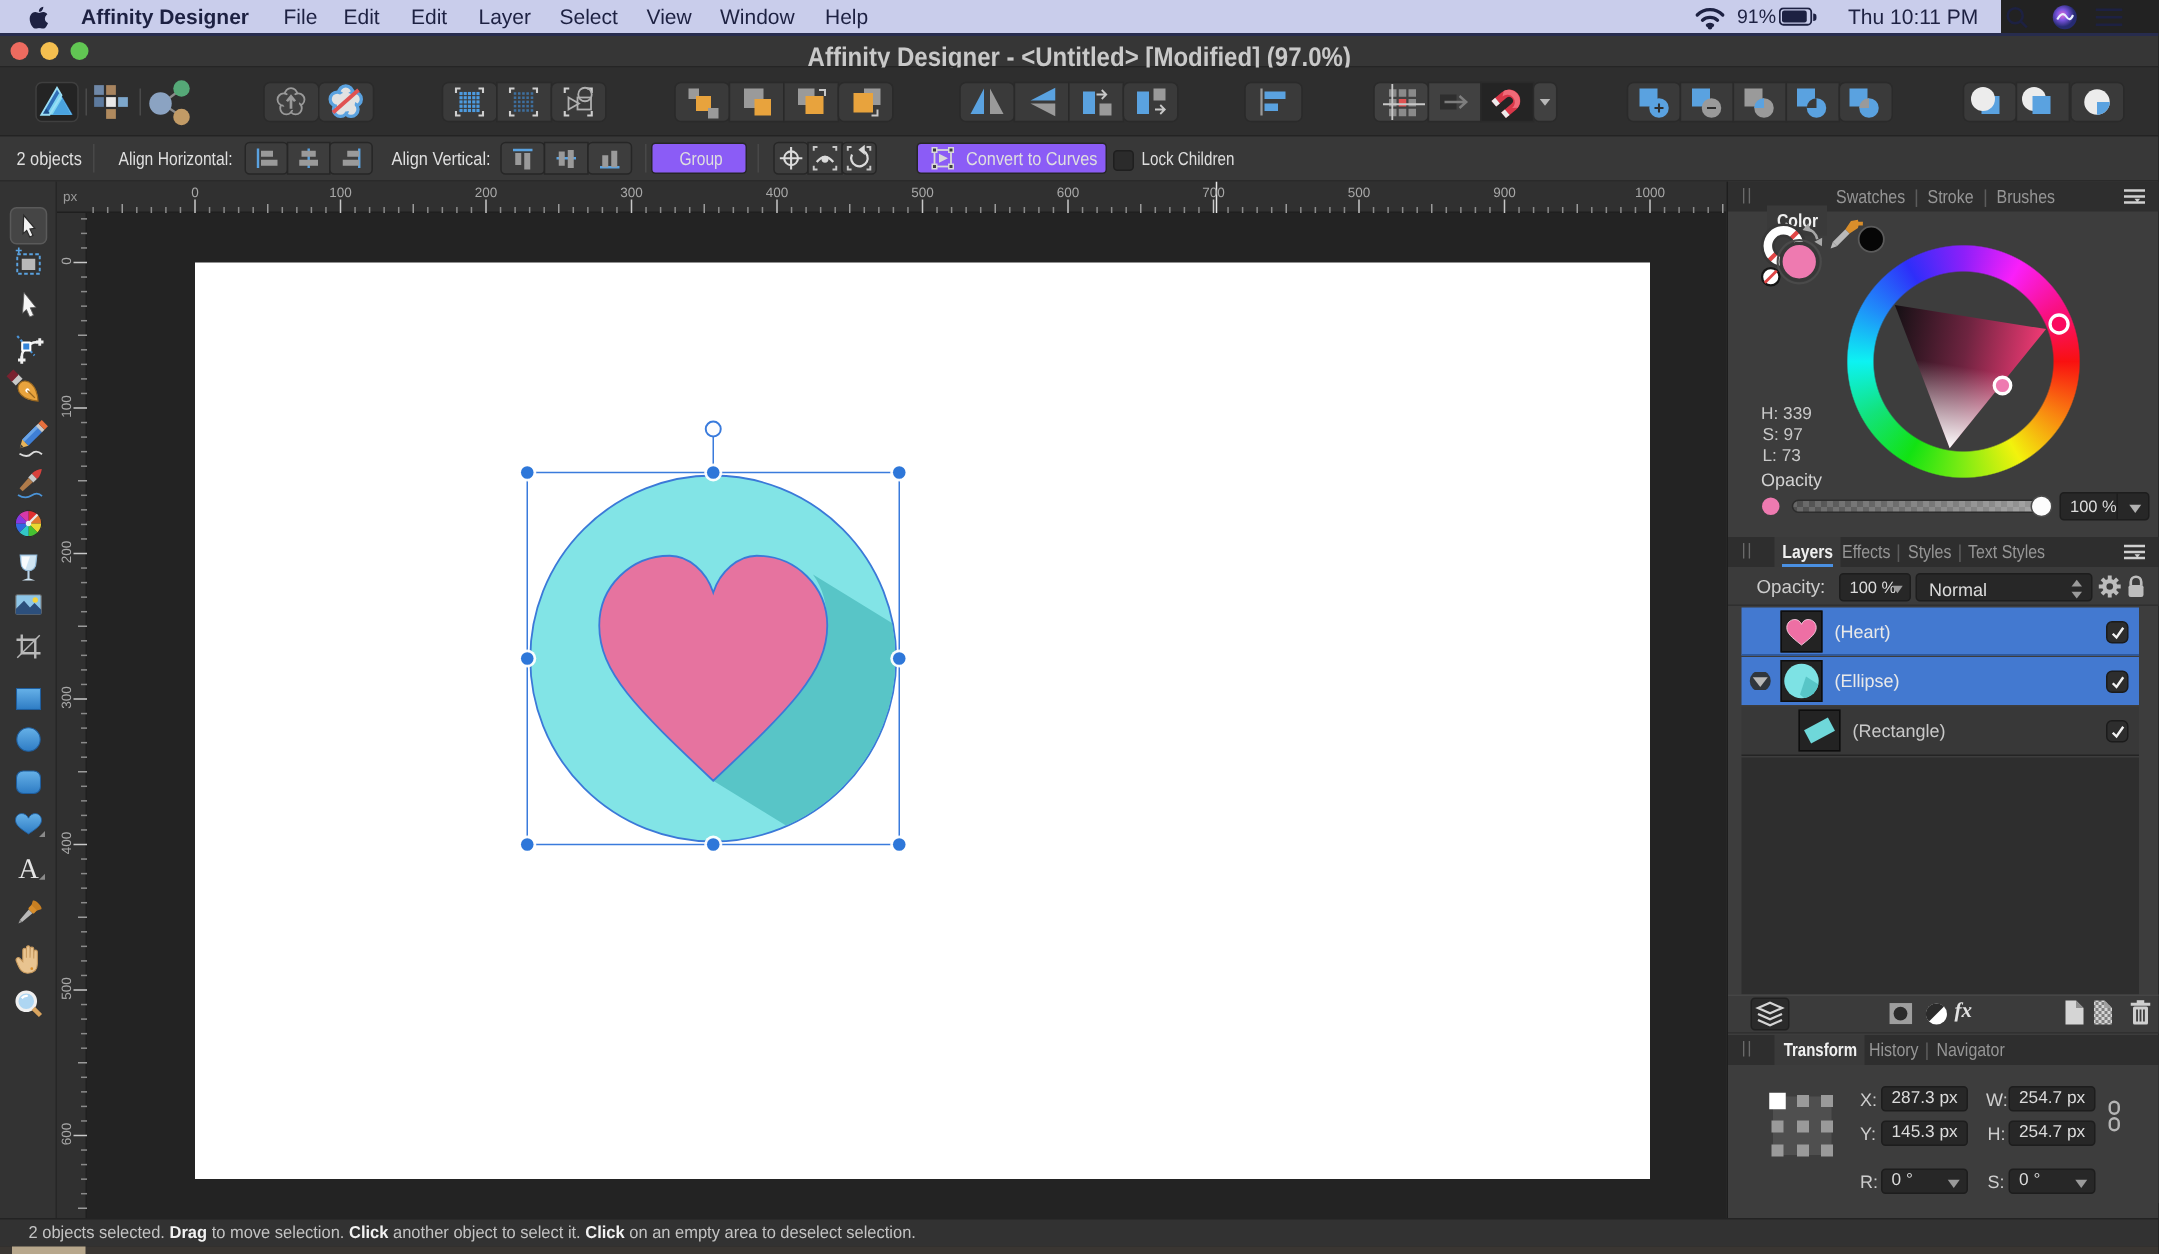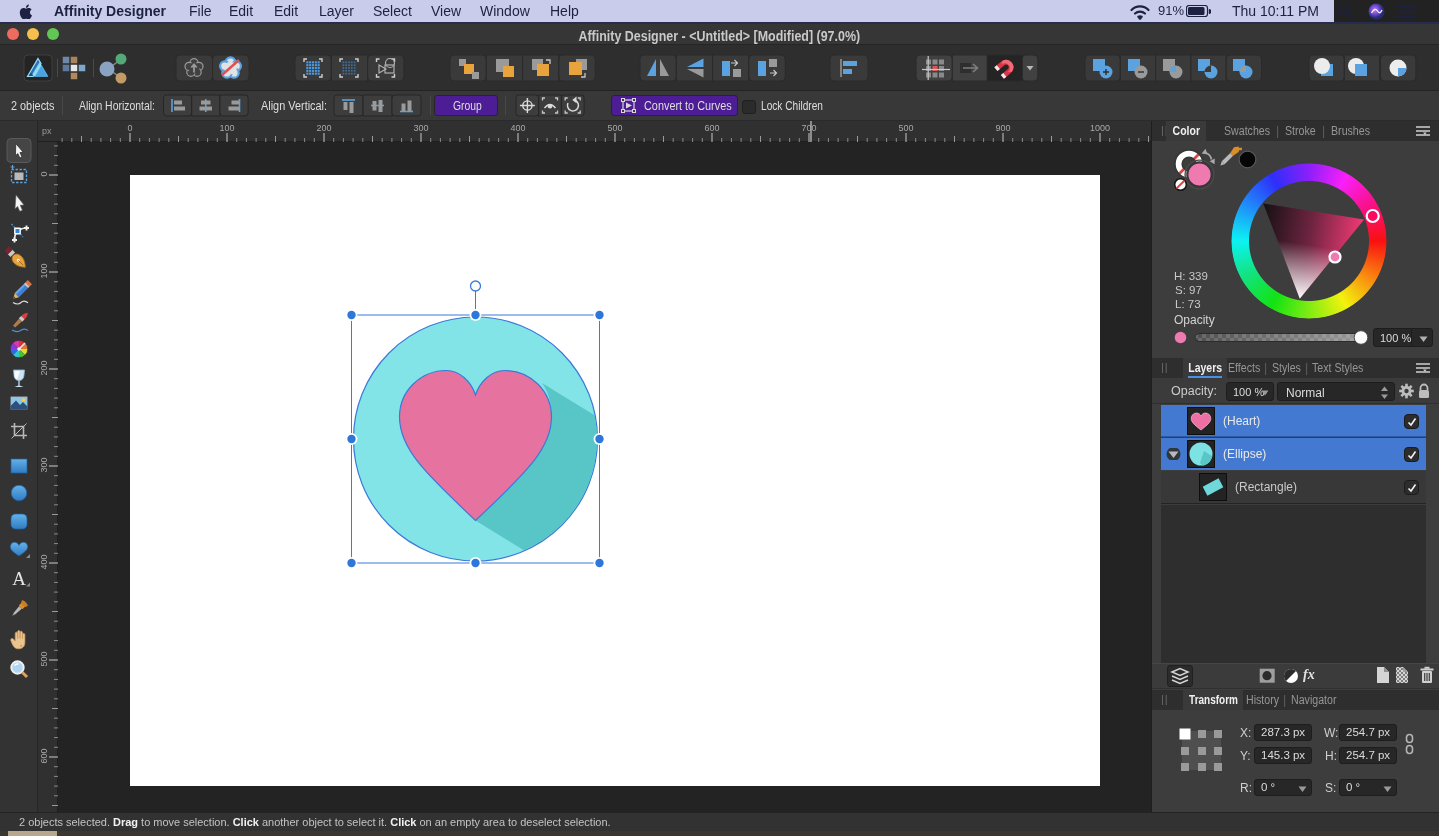--- a/index.html
+++ b/index.html
@@ -4,25 +4,25 @@
 <style>
 * { margin:0; padding:0; box-sizing:border-box; }
 html,body { width:1439px; height:836px; overflow:hidden; background:#222; }
 body { font-family:"Liberation Sans", sans-serif; position:relative; }
 .abs { position:absolute; }
 #menubar { left:0; top:0; width:1334px; height:22px; background:#c9cdeb; color:#1d2142; font-size:14px; }
 #menubar .mi { position:absolute; top:3px; }
 #menubar .b { font-weight:bold; }
 #titlebar { left:0; top:22px; width:1439px; height:23px; background:#363636; border-bottom:1px solid #252525; border-top:2px solid #272c4e;}
 .tl { position:absolute; top:28px; width:12px; height:12px; border-radius:50%; }
-#title { width:100%; text-align:center; top:28px; color:#c9c9c9; font-size:14px; font-weight:bold; }
+#title { width:100%; text-align:center; top:28px; color:#c9c9c9; font-size:18px; font-weight:bold; }
 #toolbar { left:0; top:45px; width:1439px; height:46px; background:#2e2e2e; border-bottom:1px solid #232323; }
 #ctxbar { left:0; top:91px; width:1439px; height:30px; background:#383838; border-bottom:1px solid #2a2a2a; color:#dfdfdf; font-size:12.5px; }
 .clabel { position:absolute; top:8px; }
-.cbtn { position:absolute; top:4px; height:21px; background:#4c1d95; border:1px solid #262626; border-radius:3px; }
+.cbtn { position:absolute; top:4px; height:21px; background:#8b5cf6; border:1px solid #262626; border-radius:3px; }
 .csep { position:absolute; top:5px; width:1px; height:19px; background:#484848; }
 #hruler { left:58px; top:121px; width:1093px; height:21px; background:#303030; border-bottom:1px solid #1f1f1f;}
 #vruler { left:38px; top:142px; width:20px; height:670px; background:#303030; border-right:1px solid #1f1f1f;}
 #rcorner { left:38px; top:121px; width:20px; height:21px; background:#303030; color:#9a9a9a; font-size:9px; border-bottom:1px solid #1f1f1f; }
 .rnum { position:absolute; color:#a8a8a8; font-size:9px; }
 #tools { left:0; top:121px; width:38px; height:691px; background:#333333; border-right:1px solid #262626; }
 #canvas { left:58px; top:142px; width:1093px; height:670px; background:#232323; }
 #artboard { left:72px; top:33px; width:970px; height:611px; background:#ffffff; }
 #rightpanel { left:1151px; top:121px; width:288px; height:691px; background:#3d3d3d; border-left:1px solid #1e1e1e; }
 .tabrow { position:absolute; left:0; width:288px; height:20px; background:#2e2e2e; color:#969696; font-size:12.5px; }
@@ -716,21 +716,21 @@
         <circle cx="475.5" cy="563" r="6" fill="#ffffff" opacity="0.95"></circle>
         <circle cx="475.5" cy="563" r="4.2" fill="#2e77d9"></circle>
         <circle cx="599.5" cy="563" r="6" fill="#ffffff" opacity="0.95"></circle>
         <circle cx="599.5" cy="563" r="4.2" fill="#2e77d9"></circle>
       </g>
   </svg>
 </div>
 <div class="abs" id="rightpanel">
   <div class="tabrow" style="top:0;">
     <span class="grip">||</span>
-    <div class="tab" style="left:14px; width:40px;"><span style="display:inline-block; transform:scaleX(0.84); transform-origin:center;">Color</span></div>
+    <div class="tab" style="left:26px; width:40px;margin-top:16px;"><span style="display:inline-block; transform:scaleX(0.84); transform-origin:center;">Color</span></div>
     <span class="tabtxt" style="left:72px; transform:scaleX(0.85); transform-origin:left center;">Swatches</span>
       <span class="tabtxt" style="left:124px; color:#5c5c5c;">|</span>
       <span class="tabtxt" style="left:133px; transform:scaleX(0.85); transform-origin:left center;">Stroke</span>
       <span class="tabtxt" style="left:170px; color:#5c5c5c;">|</span>
       <span class="tabtxt" style="left:179px; transform:scaleX(0.85); transform-origin:left center;">Brushes</span>
     <svg class="hamb" style="position:absolute; right:7px; top:4px;" width="18" height="14">
         <g stroke="#d0d0d0" stroke-width="1.6">
           <path d="M1 2h14M1 6h14M1 10h14"></path>
         </g>
         <path d="M12 12 h5 l-2.5 3 z" fill="#d0d0d0" transform="translate(-1,-1.5) scale(0.75)"></path>

